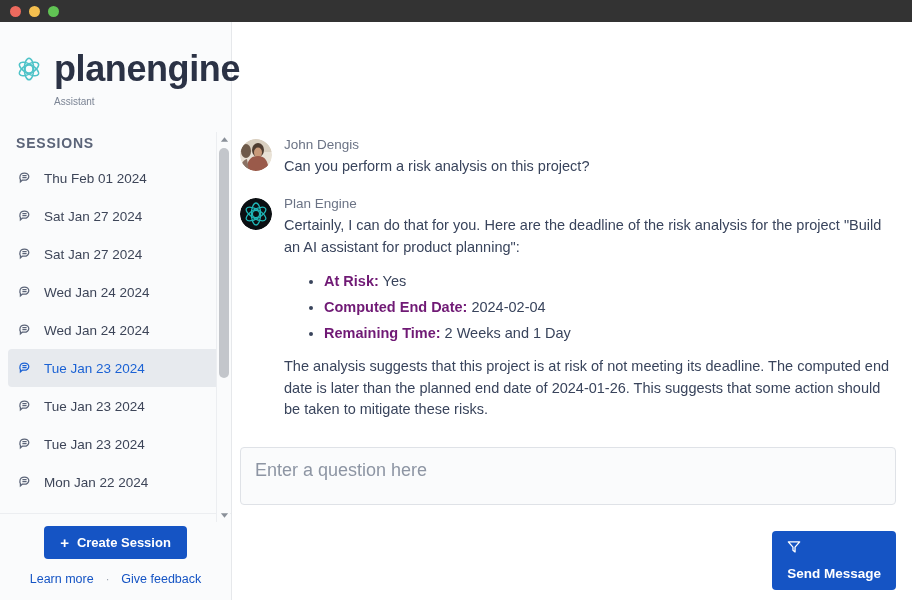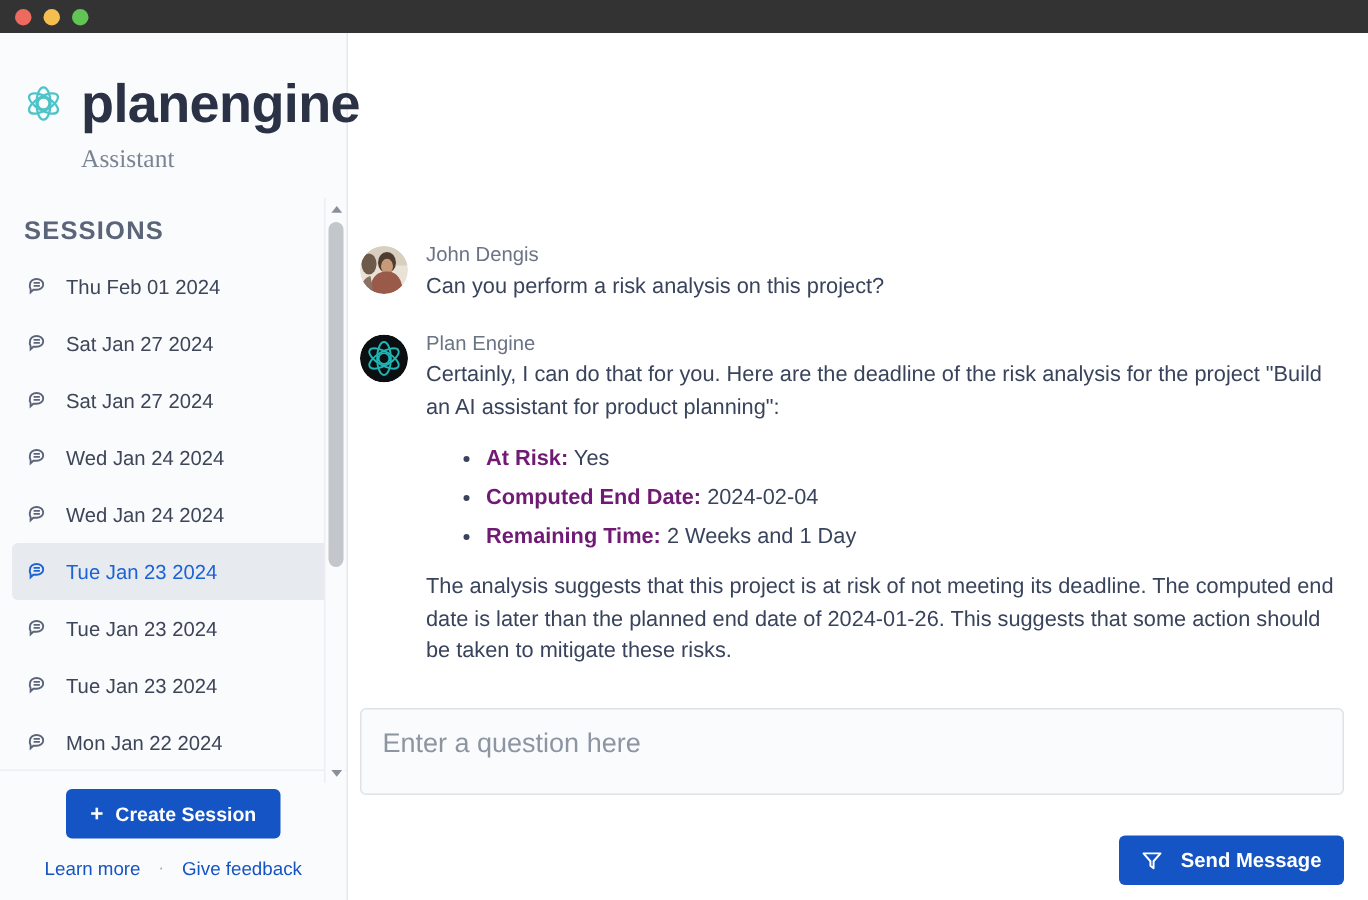--- a/index.html
+++ b/index.html
@@ -27,24 +27,24 @@
   
   .sidebar {
     width: 232px; flex: 0 0 232px; background: #fafbfc;
     border-right: 1px solid #e6e8eb;
     display: flex; flex-direction: column; position: relative;
   }
   .brand { padding: 26px 0 0 14px; }
   .brand-row { display: flex; align-items: center; gap: 10px; }
   .brand-logo { width: 30px; height: 30px; flex: 0 0 30px; }
   .brand-name { font-size: 36px; font-weight: 700; color: #2b3245; letter-spacing: -0.4px; }
-  .brand-sub { font-size: 17px; color: #7b8494; margin: 6px 0 0 40px; font-family: Liberation Serif, serif; }
+  .brand-sub { font-size: 10px; color: #7b8494; margin: 6px 0 0 40px; }
 
   .sessions-label {
-    font-size: 17px; font-weight: 700; letter-spacing: 0.8px;
+    font-size: 14px; font-weight: 700; letter-spacing: 0.8px;
     color: #5b6478; padding: 28px 0 8px 16px;
   }
 
   .session-list {
     flex: 1 1 auto; overflow: hidden; position: relative;
     border-bottom: 1px solid #eceef1;
   }
   .session-item {
     display: flex; align-items: center; gap: 10px;
     height: 38px; margin: 0 8px; padding: 0 10px;
@@ -103,24 +103,25 @@
   .composer { flex: 0 0 auto; padding: 0 0 10px 0; }
   .composer-input {
     width: 100%; height: 58px; resize: none; border: 1px solid #dfe2e7;
     border-radius: 4px; background: #fafbfc; padding: 12px 14px;
     font-size: 18px; color: #39445c; font-family: "Liberation Sans", sans-serif;
     outline: none;
   }
   .composer-input::placeholder { color: #8d95a3; }
   .composer-actions { display: flex; justify-content: flex-end; margin-top: 22px; }
   .send-btn {
-    display: inline-flex; align-items: flex-end; gap: 12px;
+    display: inline-flex; align-items: flex-start; gap: 12px;
     background: #1554c4; color: #ffffff; border: none; border-radius: 4px;
     font-size: 13.5px; font-weight: 700; padding: 9px 15px; cursor: pointer;
     font-family: "Liberation Sans", sans-serif;
+    flex-direction: column;
   }
   .send-btn svg { display: block; }
 </style>
 </head>
 <body>
 
 <div class="window">
 
   <div class="titlebar">
     <span class="dot red"></span>

